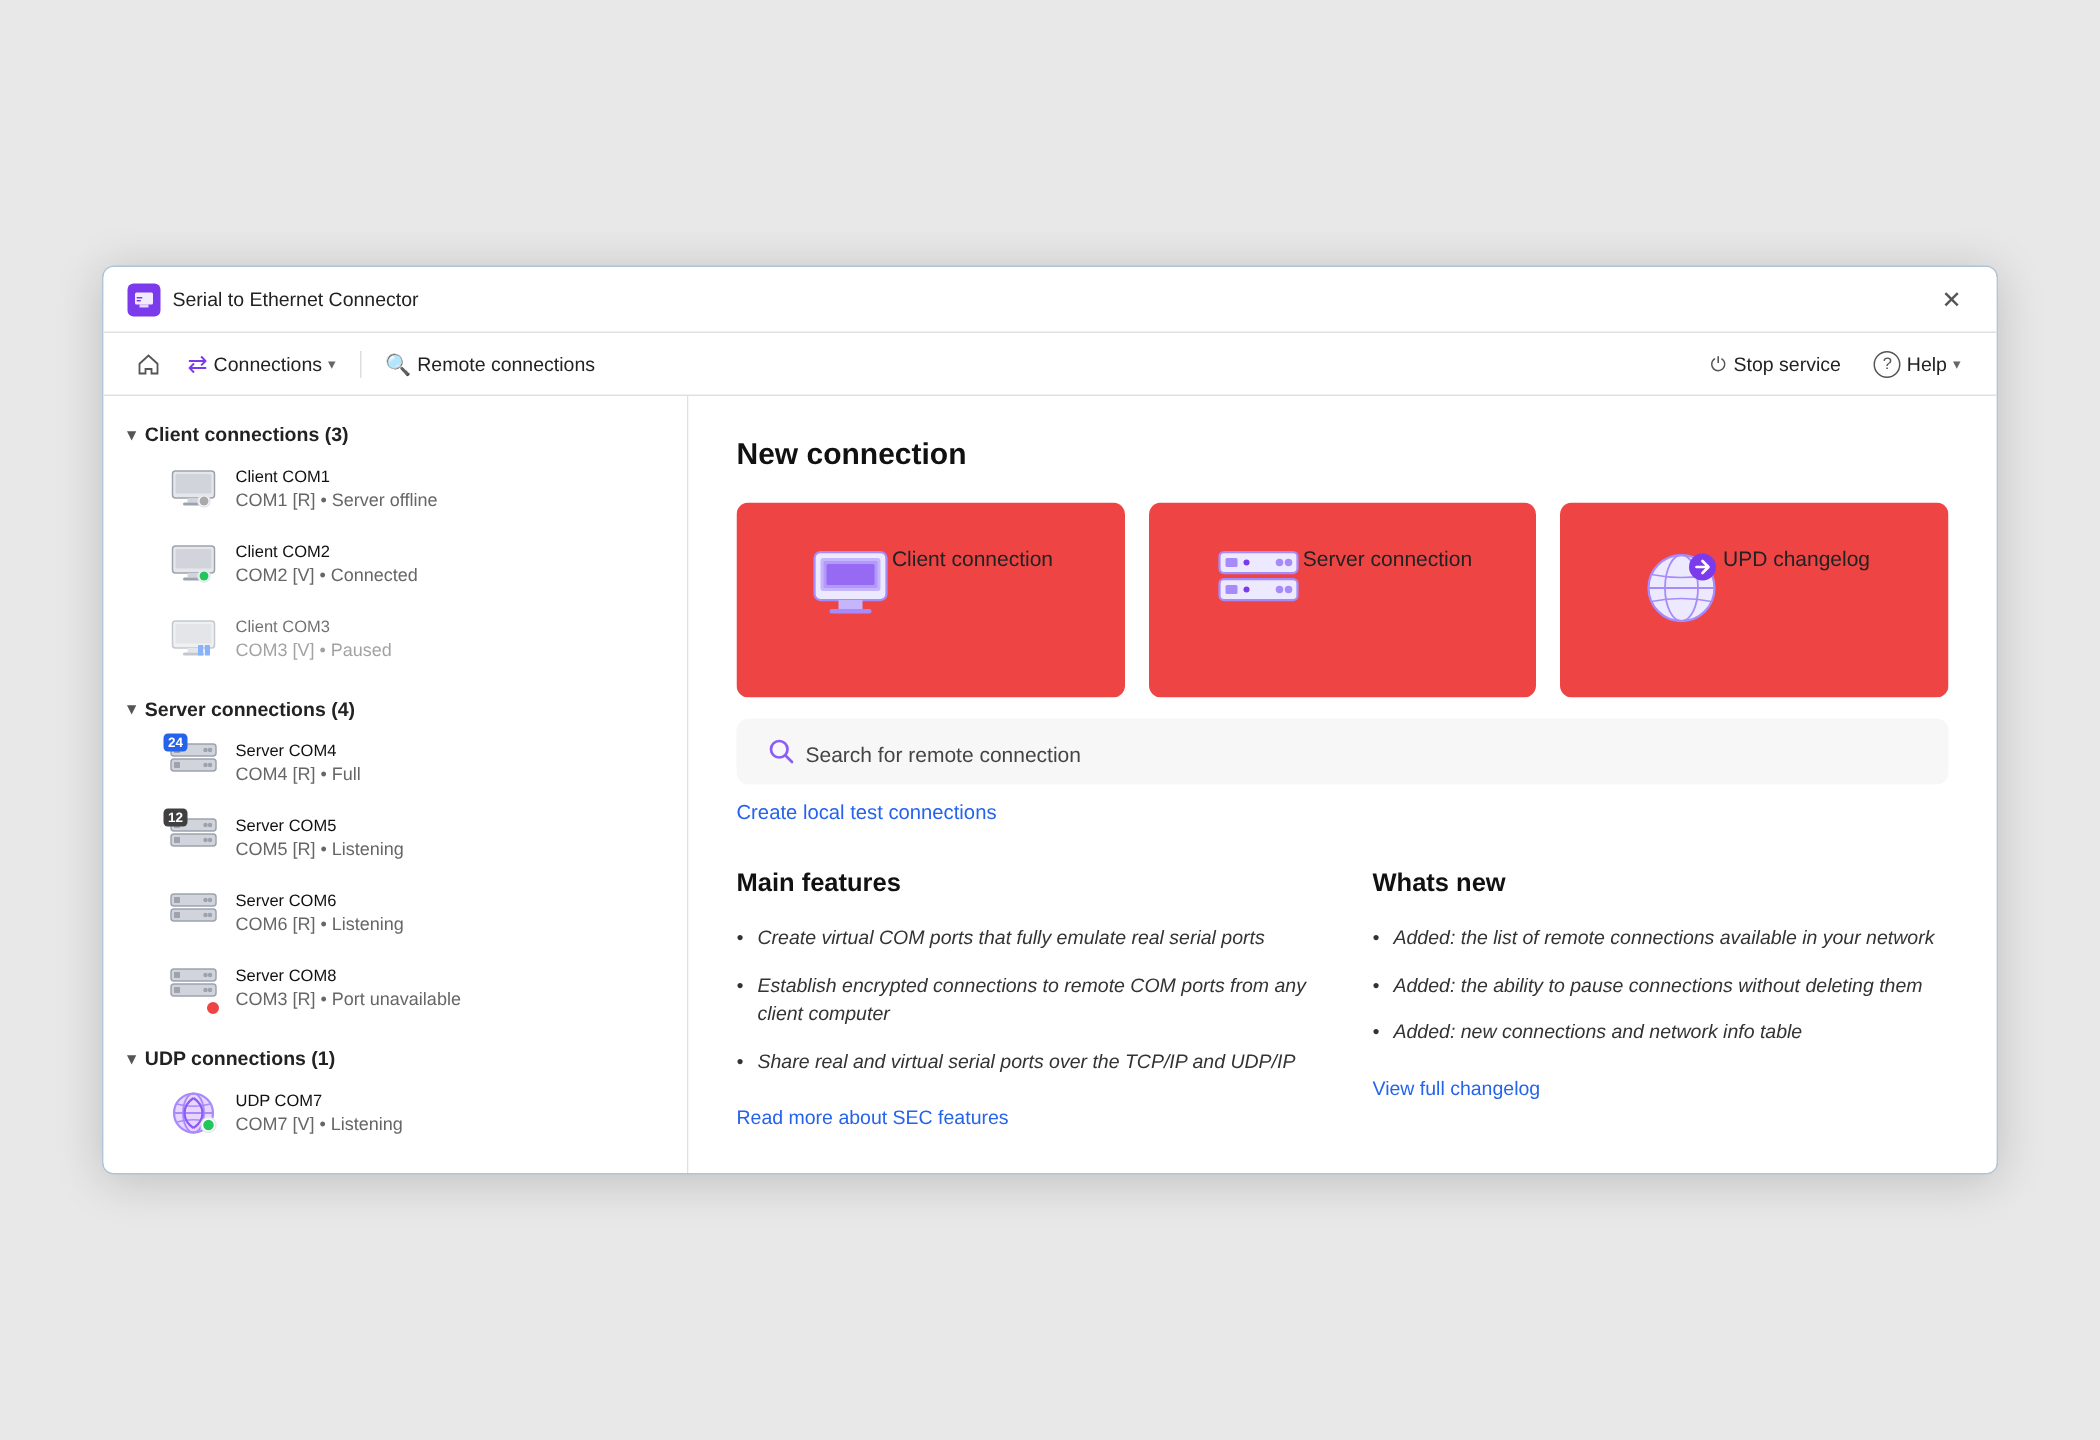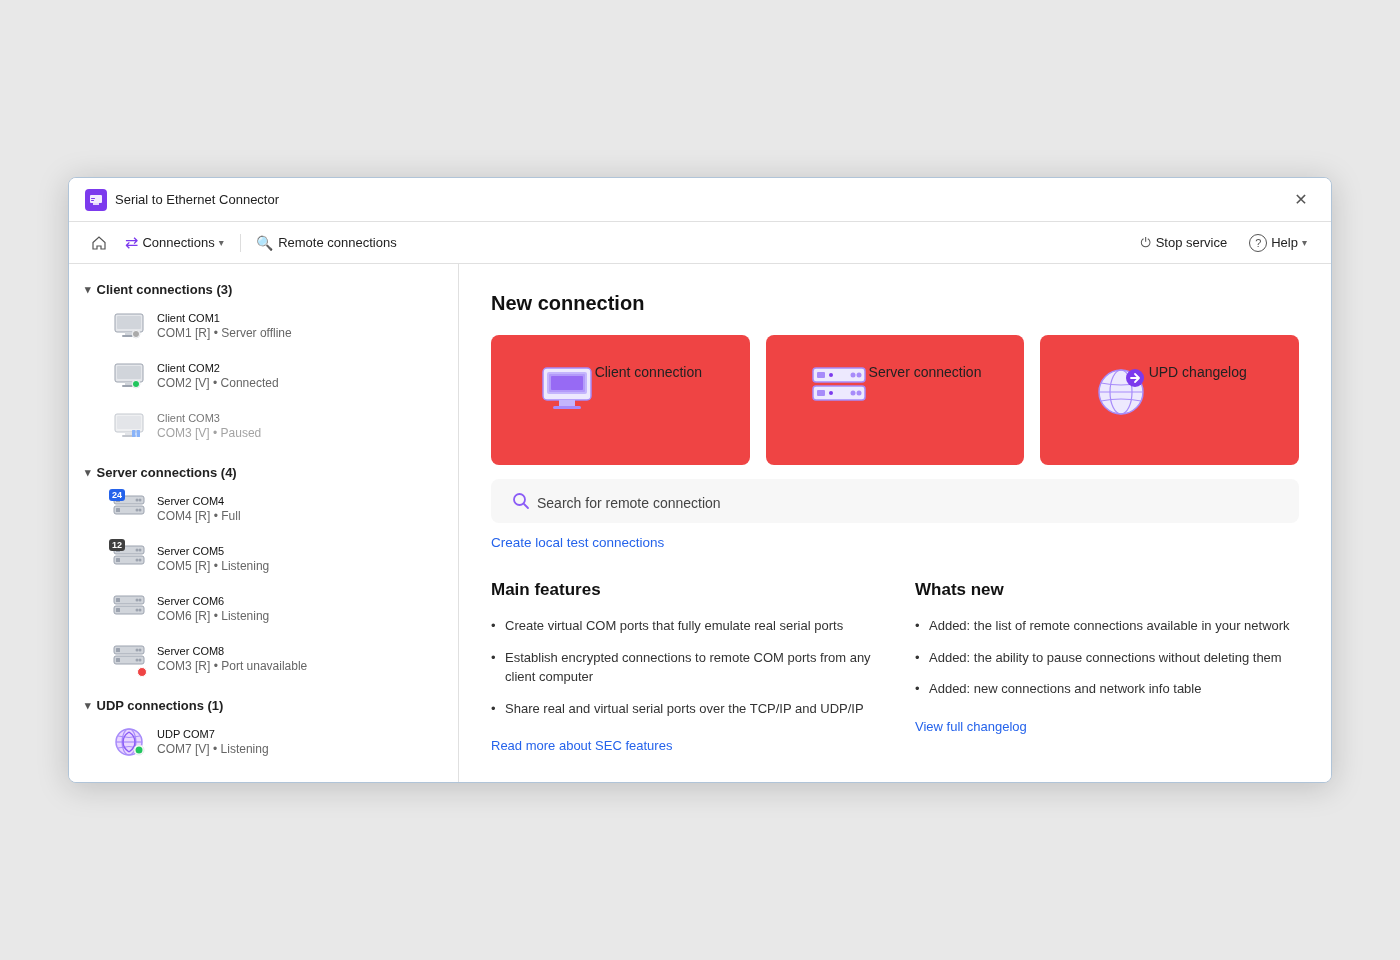--- a/index.html
+++ b/index.html
@@ -162,21 +162,21 @@
       color: #2563eb; font-size: 13.5px; cursor: pointer; text-decoration: none;
       display: inline-block; margin-bottom: 30px;
     }
 
     
     .features-row {
       display: flex; gap: 40px;
     }
     .features-col { flex: 1; }
     .features-heading { font-size: 17px; font-weight: 600; color: #111; margin-bottom: 16px; }
-    .features-list { list-style: none; padding: 0; }
+    .features-list { list-style: none; padding: 0; font-style: italic; }
     .features-list li {
       font-size: 13px; color: #333; margin-bottom: 12px; padding-left: 14px; position: relative; line-height: 1.5;
     }
     .features-list li::before { content: '•'; position: absolute; left: 0; color: #333; }
 
     .read-more {
       color: #2563eb; font-size: 13px; cursor: pointer; text-decoration: none; display: inline-block; margin-top: 8px;
     }
   </style>
 </head>

